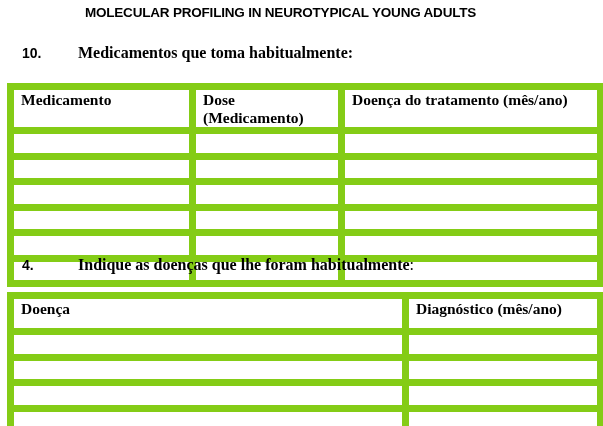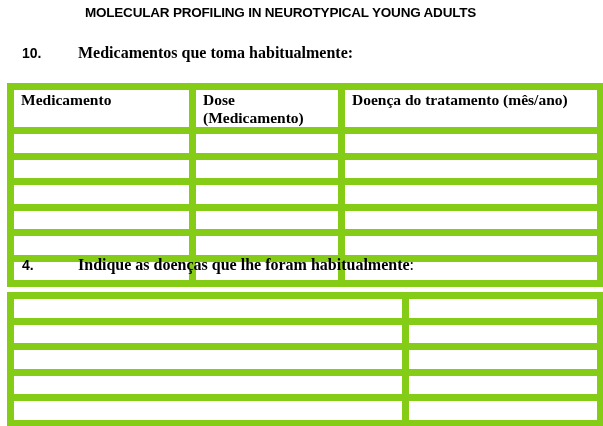--- a/index.html
+++ b/index.html
@@ -77,20 +77,24 @@
   <span class="num">4.</span>
   <span class="txt"><span>Indique as doenças que lhe foram habitualmente</span><span class="norm">:</span></span>
 </div>
 
 <table id="t2">
   <colgroup>
       <col style="width:395px">
       <col style="width:195px">
     </colgroup>
   <tbody>
+      <tr>
+    <th>Doença</th>
+    <th>Diagnóstico (mês/ano)</th>
+  </tr>
   <tr>
         <td></td>
         <td></td>
       </tr>
   <tr>
         <td></td>
         <td></td>
       </tr>
   <tr>
         <td></td>

